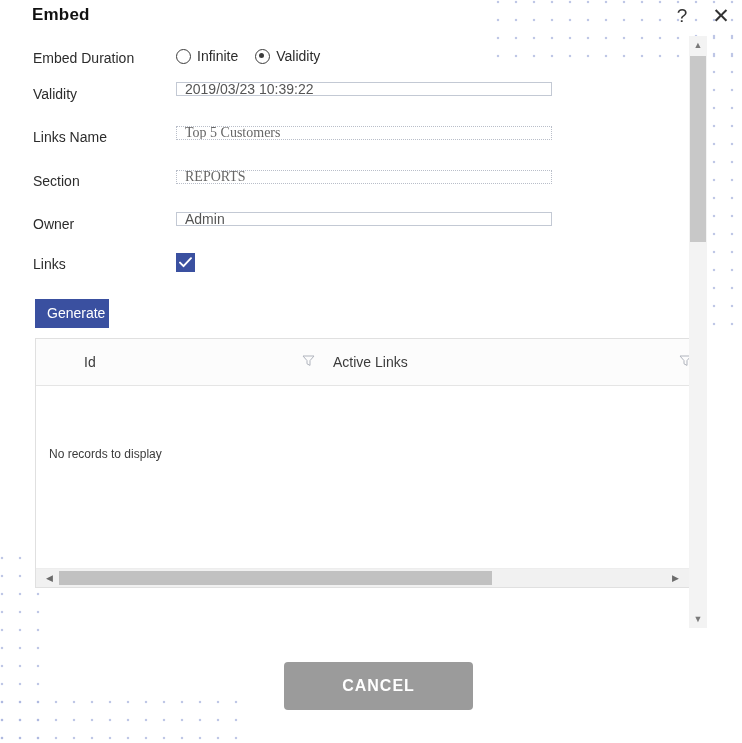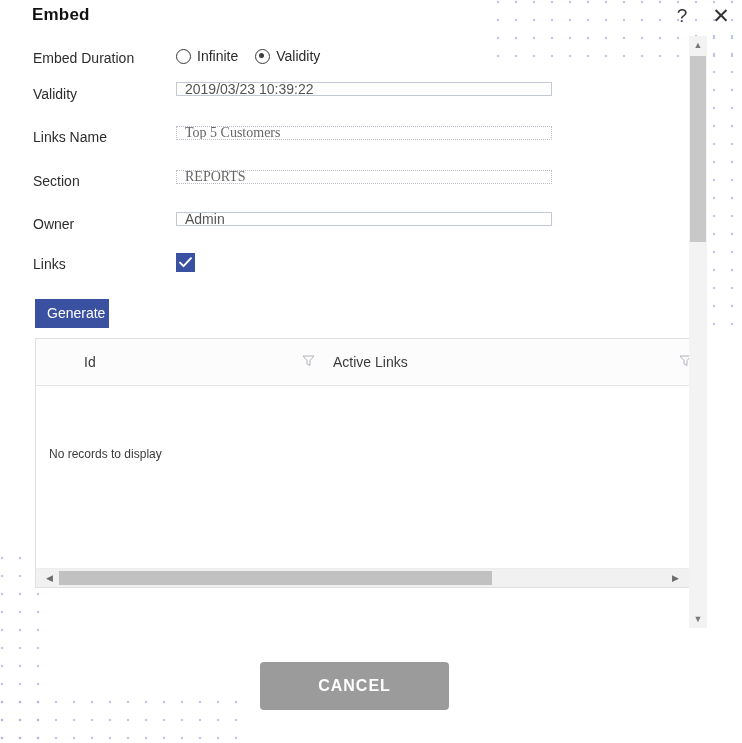--- a/index.html
+++ b/index.html
@@ -271,21 +271,21 @@
     position: absolute;
     left: 1px; top: 20px;
     width: 16px; height: 186px;
     background: #c8c8c8;
     cursor: pointer;
   }
 
   
   #cancel-button {
     position: absolute;
-    left: 260px; top: 662px;
+    left: 284px; top: 662px;
     width: 189px; height: 48px;
     background: #9b9b9b;
     color: #ffffff;
     border: none;
     border-radius: 4px;
     font-size: 16px;
     font-weight: bold;
     letter-spacing: 1px;
     font-family: "Liberation Sans", sans-serif;
     cursor: pointer;

